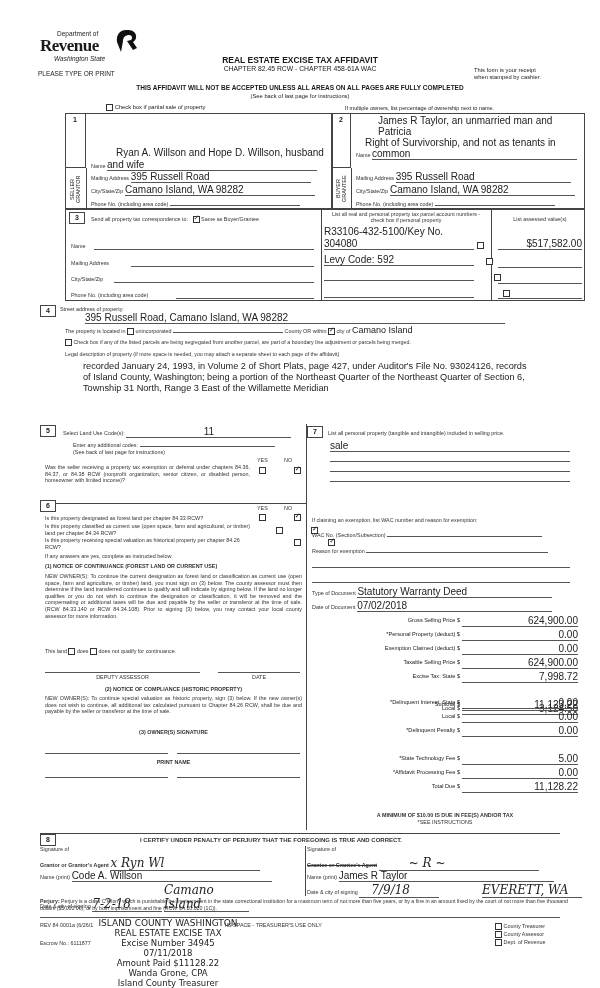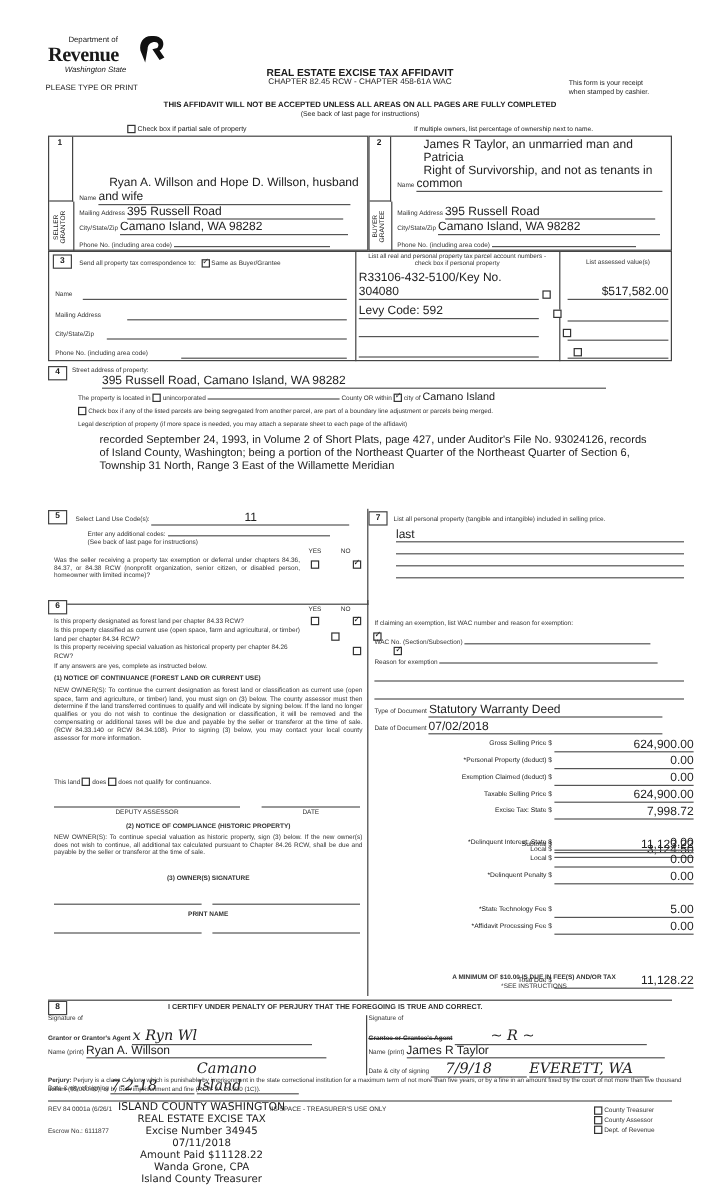--- a/index.html
+++ b/index.html
@@ -1,20 +1,20 @@
 <!DOCTYPE html>
 <html><head>
 <meta charset="utf-8">
 <style>
   * { box-sizing: border-box; margin: 0; padding: 0; }
   body { width: 600px; height: 988px; background: #fff; font-family: "Liberation Sans", sans-serif; color: #1a1a1a; position: relative; overflow: hidden; font-size: 6px; }
   .abs { position: absolute; }
   .hw { font-family: "Liberation Sans", sans-serif; font-size: 10px; color: #222; }
   .lbl { font-size: 5.4px; color: #333; }
-  .box { border: 1px solid #444; }
+  .box { border: 1px solid #444; margin-left: 25px; }
   .num { display:inline-block; border:1px solid #444; width:16px; height:12px; font-size:7px; font-weight:bold; text-align:center; line-height:10px; background:#fff; }
   .cb { display:inline-block; width:7px; height:7px; border:1px solid #333; vertical-align:middle; position:relative; background:#fff; }
   .cb.checked::after { content:"✓"; position:absolute; left:0px; top:-3px; font-size:7px; }
   .center { text-align:center; }
   .right { text-align:right; }
   .bold { font-weight:bold; }
   .sig { font-family: "DejaVu Serif", serif; font-style: italic; font-size: 12px; color:#222; }
   .stamp { font-family: "DejaVu Sans", sans-serif; font-size: 8.5px; color:#222; text-align:center; line-height:10px; }
   .vert { writing-mode: vertical-rl; transform: rotate(180deg); font-size:5.5px; text-align:center; }
   .fee-row { position:absolute; left:300px; width:290px; height:15px; }
@@ -70,21 +70,21 @@
   </div>
 </div>
 
 <div class="abs box" style="left:307px;top:113px;width:253px;height:96px;">
   <div class="abs" style="left:0;top:0;width:18px;height:54px;border-right:1px solid #444;border-bottom:1px solid #444;">
     <div class="abs bold" style="left:6px;top:2px;font-size:7px;">2</div>
   </div>
   <div class="abs vert" style="left:2px;top:58px;height:34px;width:14px;">BUYER GRANTEE</div>
   <div class="abs" style="left:18px;top:54px;width:1px;height:41px;border-left:1px solid #444;"></div>
   <div class="abs hw" style="left:45px;top:1px;">James R Taylor, an unmarried man and Patricia</div>
-  <div class="abs hw" style="left:45px;top:23px;">Right of Survivorship, and not as tenants in</div>
+  <div class="abs hw" style="left:32px;top:23px;">Right of Survivorship, and not as tenants in</div>
   <div class="abs" style="left:23px;top:34px;width:228px;">
     <span class="lbl">Name</span>
     <span class="hw" style="display:inline-block;width:205px;border-bottom:1px solid #555;">common</span>
   </div>
   <div class="abs" style="left:23px;top:57px;width:228px;">
     <span class="lbl">Mailing Address</span>
     <span class="hw" style="display:inline-block;width:175px;border-bottom:1px solid #555;">395 Russell Road</span>
   </div>
   <div class="abs" style="left:23px;top:70px;width:228px;">
     <span class="lbl">City/State/Zip</span>
@@ -140,21 +140,21 @@
   <span class="cb checked"></span>
   <span>city of</span>
   <span class="hw" style="font-size:9px;">Camano Island</span>
 </div>
 <div class="abs lbl" style="left:65px;top:339px;width:500px;font-size:5.3px;">
   <span class="cb"></span>
   <span>Check box if any of the listed parcels are being segregated from another parcel, are part of a boundary line adjustment or parcels being merged.</span>
 </div>
 <div class="abs lbl" style="left:65px;top:351px;font-size:5.3px;">Legal description of property (if more space is needed, you may attach a separate sheet to each page of the affidavit)</div>
 <div class="abs" style="left:83px;top:361px;width:500px;font-size:9.2px;line-height:11px;color:#222;">
-  <div>recorded September 24, 1993, in Volume 2 of Short Plats, page 427, under Auditor's File No. 93024126, records</div>
+  <div>recorded January 24, 1993, in Volume 2 of Short Plats, page 427, under Auditor's File No. 93024126, records</div>
   <div>of Island County, Washington; being a portion of the Northeast Quarter of the Northeast Quarter of Section 6,</div>
   <div>Township 31 North, Range 3 East of the Willamette Meridian</div>
 </div>
 
 <div class="abs" style="left:40px;top:424px;width:267px;height:80px;border-right:1px solid #444;border-bottom:1px solid #444;">
   <div class="abs num" style="left:0;top:1px;">5</div>
   <div class="abs" style="left:23px;top:2px;width:240px;">
     <span class="lbl">Select Land Use Code(s):</span>
     <span class="hw" style="display:inline-block;width:165px;border-bottom:1px solid #555;text-align:center;">11</span>
   </div>
@@ -202,21 +202,21 @@
   <div class="abs lbl bold center" style="left:5px;top:229px;width:257px;">(3) OWNER(S) SIGNATURE</div>
   <div class="abs" style="left:5px;top:253px;width:123px;border-top:1px solid #555;"></div>
   <div class="abs" style="left:137px;top:253px;width:123px;border-top:1px solid #555;"></div>
   <div class="abs lbl bold center" style="left:5px;top:259px;width:257px;">PRINT NAME</div>
   <div class="abs" style="left:5px;top:277px;width:123px;border-top:1px solid #555;"></div>
   <div class="abs" style="left:137px;top:277px;width:123px;border-top:1px solid #555;"></div>
 </div>
 
 <div class="abs num" style="left:307px;top:426px;">7</div>
 <div class="abs lbl" style="left:328px;top:430px;">List all personal property (tangible and intangible) included in selling price.</div>
-<div class="abs hw" style="left:330px;top:440px;width:240px;border-bottom:1px solid #555;">last</div>
+<div class="abs hw" style="left:330px;top:440px;width:240px;border-bottom:1px solid #555;">sale</div>
 <div class="abs" style="left:330px;top:461px;width:240px;border-bottom:1px solid #555;"></div>
 <div class="abs" style="left:330px;top:471px;width:240px;border-bottom:1px solid #555;"></div>
 <div class="abs" style="left:330px;top:481px;width:240px;border-bottom:1px solid #555;"></div>
 
 <div class="abs lbl" style="left:312px;top:517px;">If claiming an exemption, list WAC number and reason for exemption:</div>
 <div class="abs" style="left:312px;top:531px;">
   <span class="lbl">WAC No. (Section/Subsection)</span>
   <span style="display:inline-block;width:155px;height:6px;border-bottom:1px solid #555;"></span>
 </div>
 <div class="abs" style="left:312px;top:547px;">
@@ -276,21 +276,21 @@
     <span class="fv hw">11,123.22</span>
   </div>
 <div class="fee-row" style="top:752px;">
     <span class="fl">*State Technology Fee $</span>
     <span class="fv hw">5.00</span>
   </div>
 <div class="fee-row" style="top:766px;">
     <span class="fl">*Affidavit Processing Fee $</span>
     <span class="fv hw">0.00</span>
   </div>
-<div class="fee-row" style="top:780px;margin-top:31px;">
+<div class="fee-row" style="top:780px;">
     <span class="fl">Total Due $</span>
     <span class="fv hw">11,128.22</span>
   </div>
 
 <div class="abs lbl bold center" style="left:330px;top:812px;width:230px;">A MINIMUM OF $10.00 IS DUE IN FEE(S) AND/OR TAX</div>
 <div class="abs lbl center" style="left:330px;top:819px;width:230px;">*SEE INSTRUCTIONS</div>
 
 <div class="abs" style="left:40px;top:833px;width:520px;border-top:1px solid #444;"></div>
 <div class="abs num" style="left:40px;top:834px;">8</div>
 <div class="abs lbl bold" style="left:140px;top:837px;font-size:6px;">I CERTIFY UNDER PENALTY OF PERJURY THAT THE FOREGOING IS TRUE AND CORRECT.</div>
@@ -299,35 +299,35 @@
 <div class="abs" style="left:40px;top:856px;">
   <span class="lbl bold">Grantor or Grantor's Agent</span>
   <span class="sig" style="display:inline-block;width:150px;border-bottom:1px solid #555;">x Ryn Wl</span>
 </div>
 <div class="abs" style="left:307px;top:856px;">
   <span class="lbl bold" style="text-decoration:line-through;">Grantee or Grantee's Agent</span>
   <span class="sig" style="display:inline-block;width:160px;border-bottom:1px solid #555;padding-left:30px;">~ R ~</span>
 </div>
 <div class="abs" style="left:40px;top:870px;">
   <span class="lbl">Name (print)</span>
-  <span class="hw" style="display:inline-block;width:200px;border-bottom:1px solid #555;">Ryan A. Willson</span>
+  <span class="hw" style="display:inline-block;width:200px;border-bottom:1px solid #555;">Code A. Willson</span>
 </div>
 <div class="abs" style="left:307px;top:870px;">
   <span class="lbl">Name (print)</span>
   <span class="hw" style="display:inline-block;width:215px;border-bottom:1px solid #555;">James R Taylor</span>
 </div>
 <div class="abs" style="left:40px;top:883px;">
   <span class="lbl">Date &amp; city of signing</span>
   <span class="sig" style="display:inline-block;width:70px;border-bottom:1px solid #555;">7-2-18</span>
   <span class="sig" style="display:inline-block;width:85px;border-bottom:1px solid #555;">Camano Island</span>
 </div>
 <div class="abs" style="left:307px;top:883px;">
   <span class="lbl">Date &amp; city of signing</span>
   <span class="sig" style="display:inline-block;width:80px;border-bottom:1px solid #555;padding-left:12px;">7/9/18</span>
-  <span class="sig" style="display:inline-block;width:100px;border-bottom:1px solid #555;">EVERETT, WA</span>
+  <span class="sig" style="display:inline-block;width:100px;border-bottom:1px solid #555;margin-left:41px;">EVERETT, WA</span>
 </div>
 <div class="abs" style="left:305px;top:846px;width:1px;height:50px;border-left:1px solid #444;"></div>
 <div class="abs lbl" style="left:40px;top:898px;width:530px;font-size:5.2px;line-height:6.5px;">
   <span class="bold">Perjury:</span>
   <span>Perjury is a class C felony which is punishable by imprisonment in the state correctional institution for a maximum term of not more than five years, or by a fine in an amount fixed by the court of not more than five thousand dollars ($5,000.00), or by both imprisonment and fine (RCW 9A.20.020 (1C)).</span>
 </div>
 
 <div class="abs" style="left:40px;top:917px;width:520px;border-top:1px solid #555;"></div>
 <div class="abs lbl" style="left:40px;top:922px;">REV 84 0001a (6/26/1</div>
 <div class="abs lbl" style="left:225px;top:922px;">IIS SPACE - TREASURER'S USE ONLY</div>

